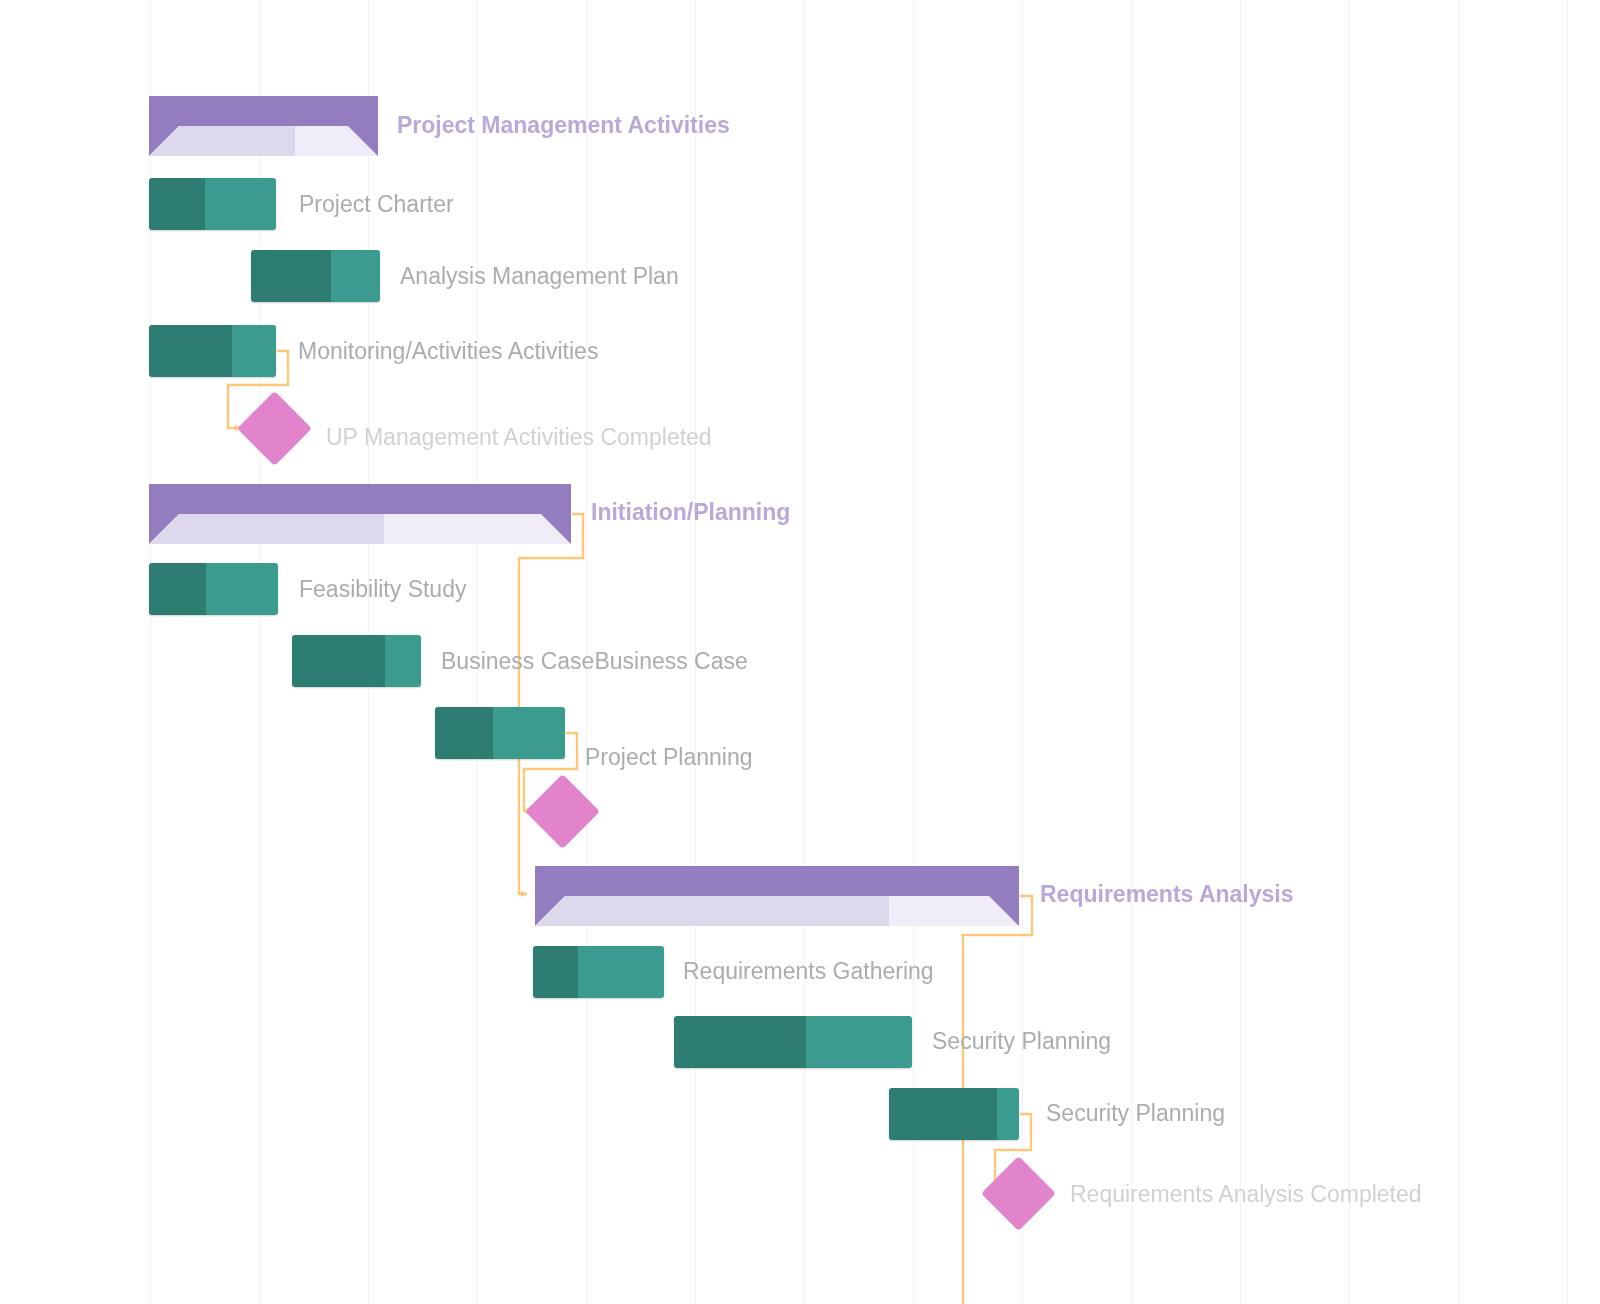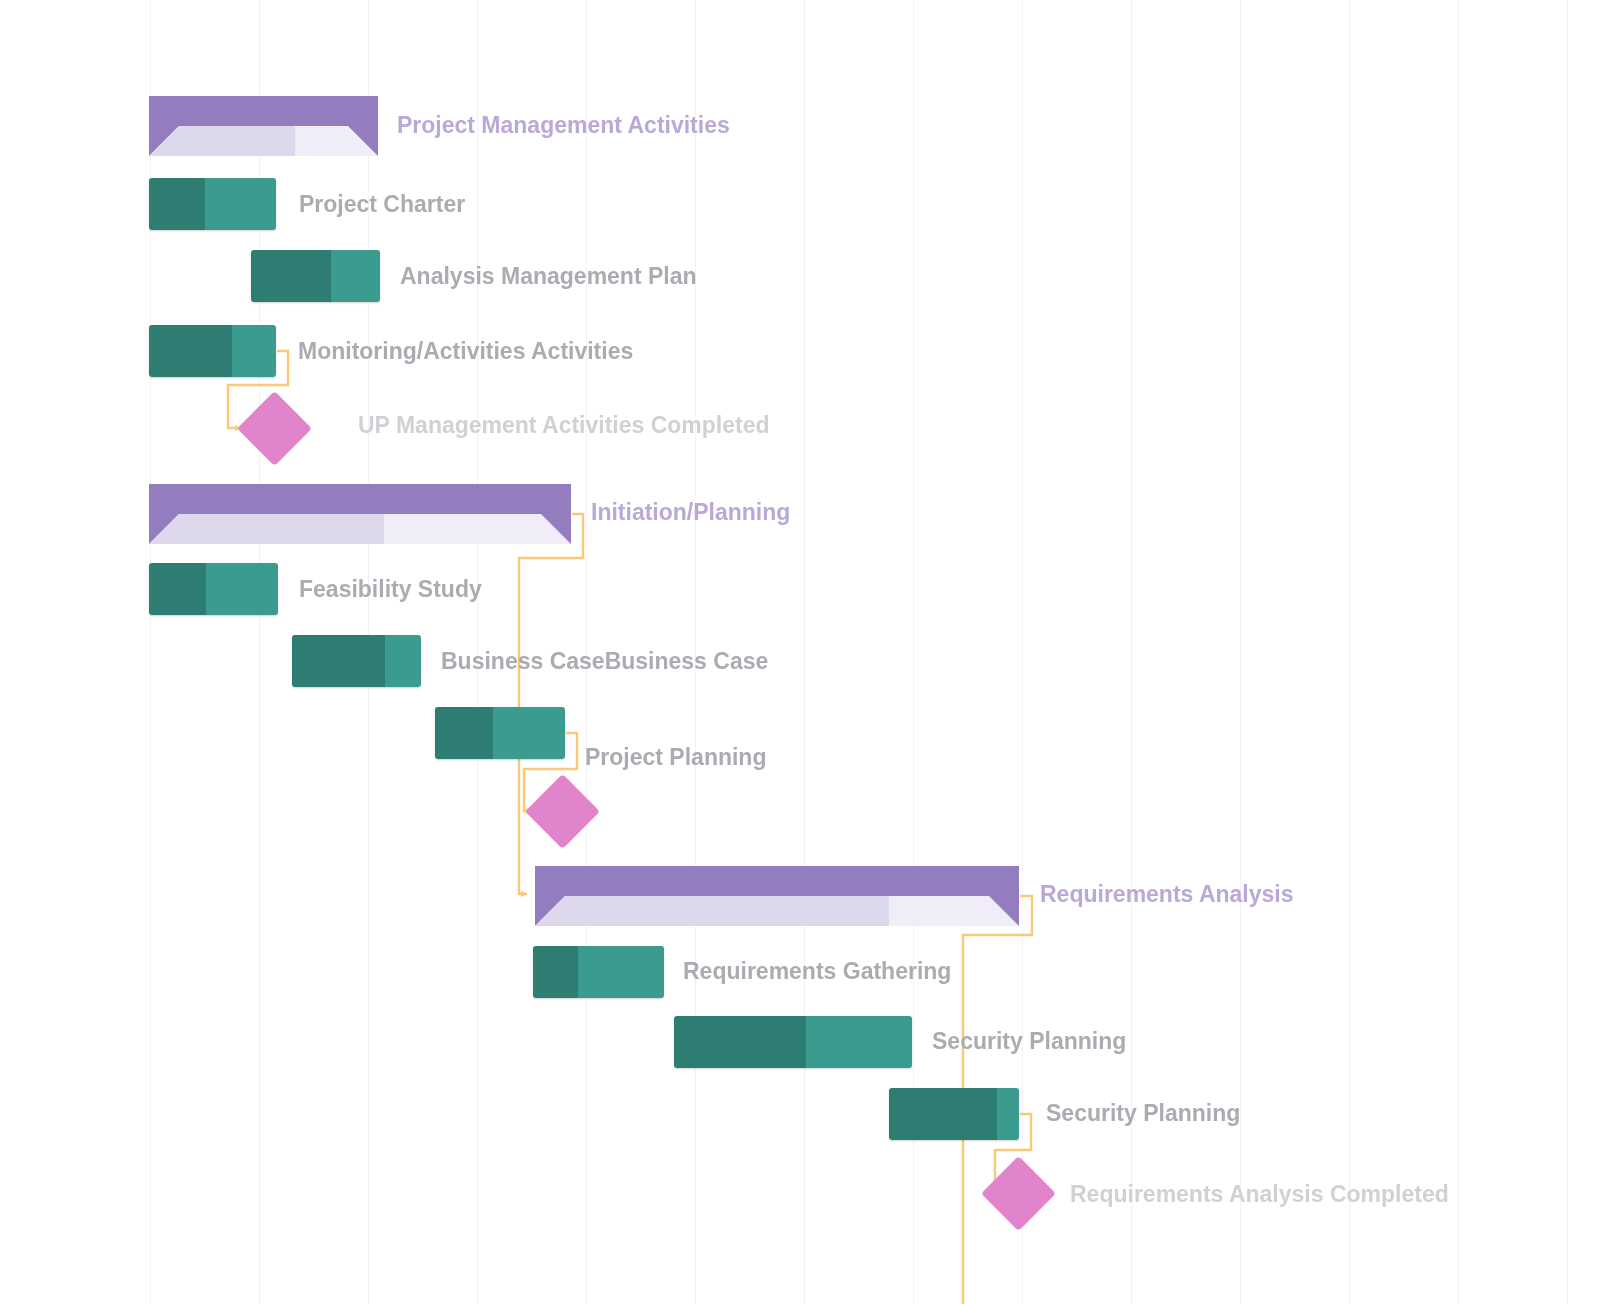--- a/index.html
+++ b/index.html
@@ -69,21 +69,21 @@
     border-radius: 4px;
   }
 
   
   .label {
     position: absolute;
     white-space: nowrap;
     font-size: 23px;
     line-height: 1;
     color: #a9acb0;
-    font-weight: 700;
+    font-weight: 400;
   }
   .label.summary {
     color: #b9a8d8;
     font-weight: 700;
   }
   .label.milestone-label {
     color: #cfd1d4;
   }
 </style>
 </head>
@@ -153,21 +153,21 @@
 
     <div class="taskbar" style="left:149px; top:325px; width:127px; height:52px;">
       <div class="done" style="width:83px; background:#2e7d72;"></div>
       <div class="rest" style="width:44px; background:#3b9b8f;"></div>
     </div>
     <div class="label" style="left:298px; top:340px;">Monitoring/Activities Activities</div>
 
     <div class="milestone" style="left:248px; top:402px; width:53px; height:53px;">
       <div class="dia" style="background:#e184cc;"></div>
     </div>
-    <div class="label milestone-label" style="left:326px; top:414px;margin-left:32px;">UP Management Activities Completed</div>
+    <div class="label milestone-label" style="left:326px; top:426px;">UP Management Activities Completed</div>
 
     <div class="summarybar" style="left:149px; top:484px; width:422px; height:60px;">
       <svg width="422" height="60" viewBox="0 0 422 60" preserveAspectRatio="none">
         <rect x="0" y="0" width="422" height="60" fill="#947dbf"></rect>
         <path d="M 30 30 L 392 30 L 422 60 L 0 60 Z" fill="#f0edf8"></path>
         <path d="M 30 30 L 235 30 L 235 60 L 0 60 Z" fill="#ddd8ec"></path>
       </svg>
     </div>
     <div class="label summary" style="left:591px; top:501px;">Initiation/Planning</div>
 

